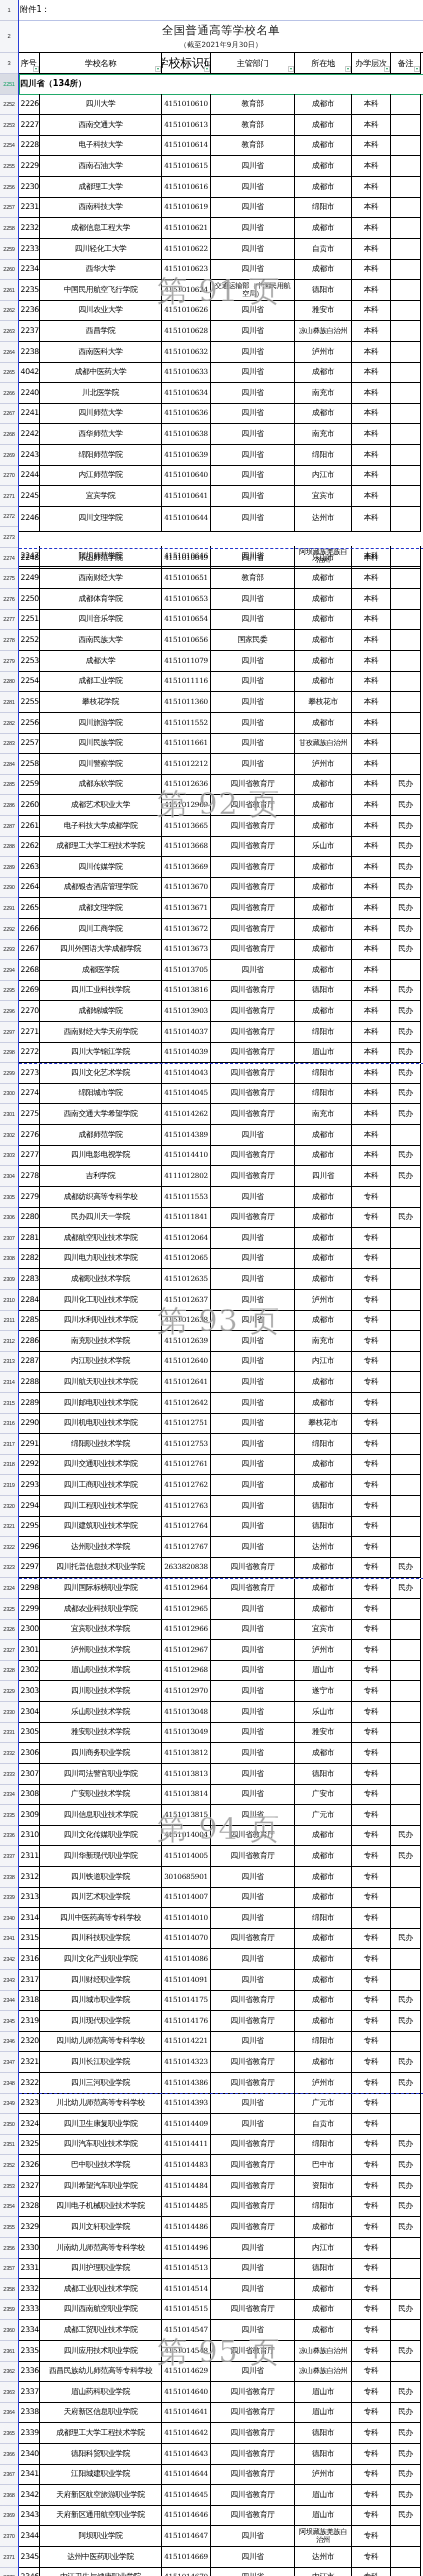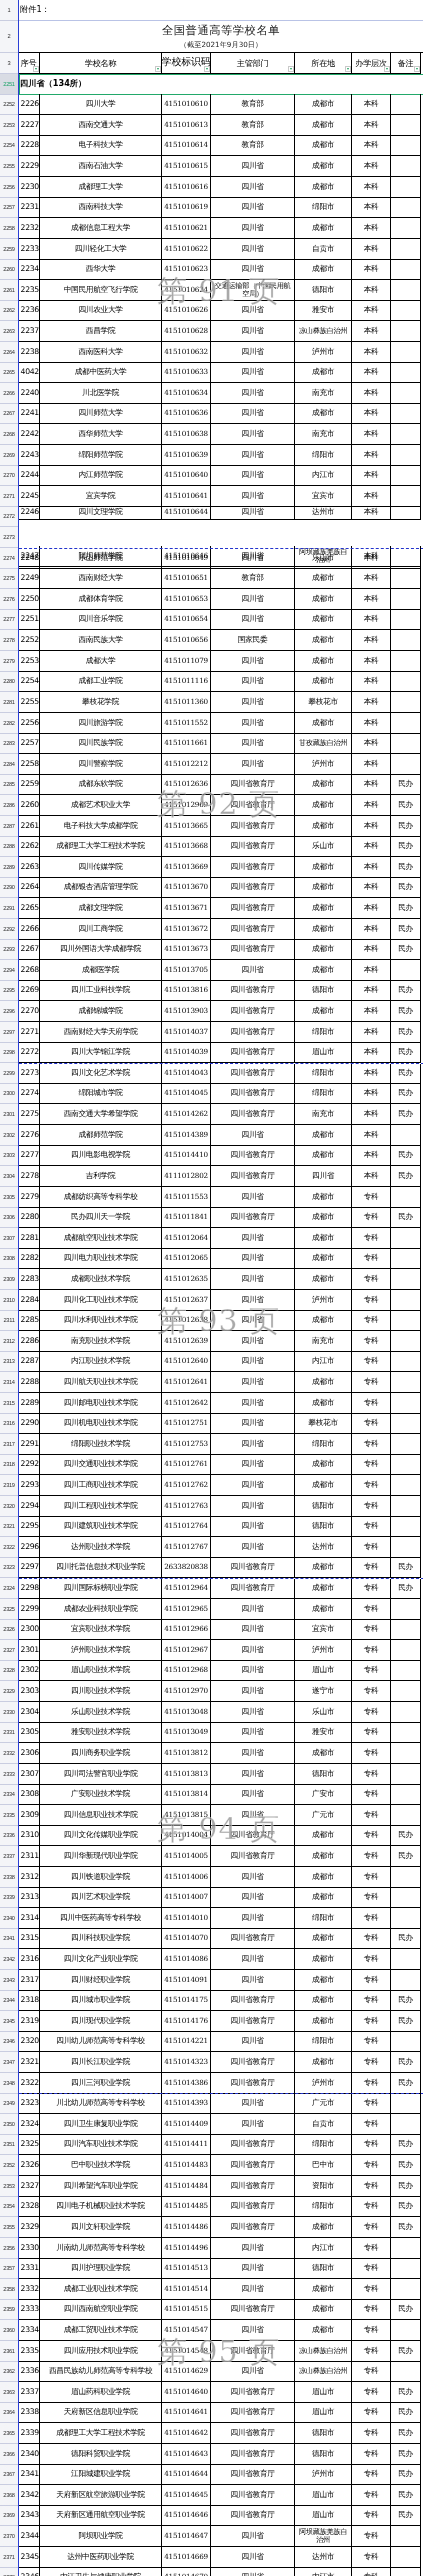--- a/index.html
+++ b/index.html
@@ -183,21 +183,21 @@
     </div>
     <div class="row header-row">
       <div class="cell c-seq">
           <span>序号</span>
           <span class="filter-btn"></span>
         </div>
       <div class="cell c-name">
           <span>学校名称</span>
           <span class="filter-btn"></span>
         </div>
-      <div class="cell c-code" style="font-family:Liberation Mono, monospace;font-size:10px;">
+      <div class="cell c-code" style="font-family:Liberation Serif, serif;font-size:12px;">
           <span>学校标识码</span>
           <span class="filter-btn"></span>
         </div>
       <div class="cell c-dept">
           <span>主管部门</span>
           <span class="filter-btn"></span>
         </div>
       <div class="cell c-loc">
           <span>所在地</span>
           <span class="filter-btn"></span>
@@ -387,21 +387,21 @@
       </div>
       <div class="row" style="top: 486px; height: 20.6px;">
         <div class="cell c-seq">2245</div>
         <div class="cell c-name">宜宾学院</div>
         <div class="cell c-code">4151010641</div>
         <div class="cell c-dept">四川省</div>
         <div class="cell c-loc">宜宾市</div>
         <div class="cell c-level">本科</div>
         <div class="cell c-note"></div>
       </div>
-      <div class="row" style="top: 506px; height: 14px;">
+      <div class="row" style="top: 506px; height: 26px;">
         <div class="cell c-seq">2246</div>
         <div class="cell c-name">四川文理学院</div>
         <div class="cell c-code">4151010644</div>
         <div class="cell c-dept">四川省</div>
         <div class="cell c-loc">达州市</div>
         <div class="cell c-level">本科</div>
         <div class="cell c-note"></div>
       </div>
       <div class="row" style="top: 527px; height: 20.6px; margin-top: 19px;">
         <div class="cell c-seq">2247</div>
@@ -984,21 +984,21 @@
         <div class="cell c-name">四川华新现代职业学院</div>
         <div class="cell c-code">4151014005</div>
         <div class="cell c-dept">四川省教育厅</div>
         <div class="cell c-loc">成都市</div>
         <div class="cell c-level">专科</div>
         <div class="cell c-note">民办</div>
       </div>
       <div class="row" style="top: 1867px; height: 20.6px;">
         <div class="cell c-seq">2312</div>
         <div class="cell c-name">四川铁道职业学院</div>
-        <div class="cell c-code">4151014006</div>
+        <div class="cell c-code">3010685901</div>
         <div class="cell c-dept">四川省</div>
         <div class="cell c-loc">成都市</div>
         <div class="cell c-level">专科</div>
         <div class="cell c-note"></div>
       </div>
       <div class="row" style="top: 1887px; height: 20.6px;">
         <div class="cell c-seq">2313</div>
         <div class="cell c-name">四川艺术职业学院</div>
         <div class="cell c-code">4151014007</div>
         <div class="cell c-dept">四川省</div>

